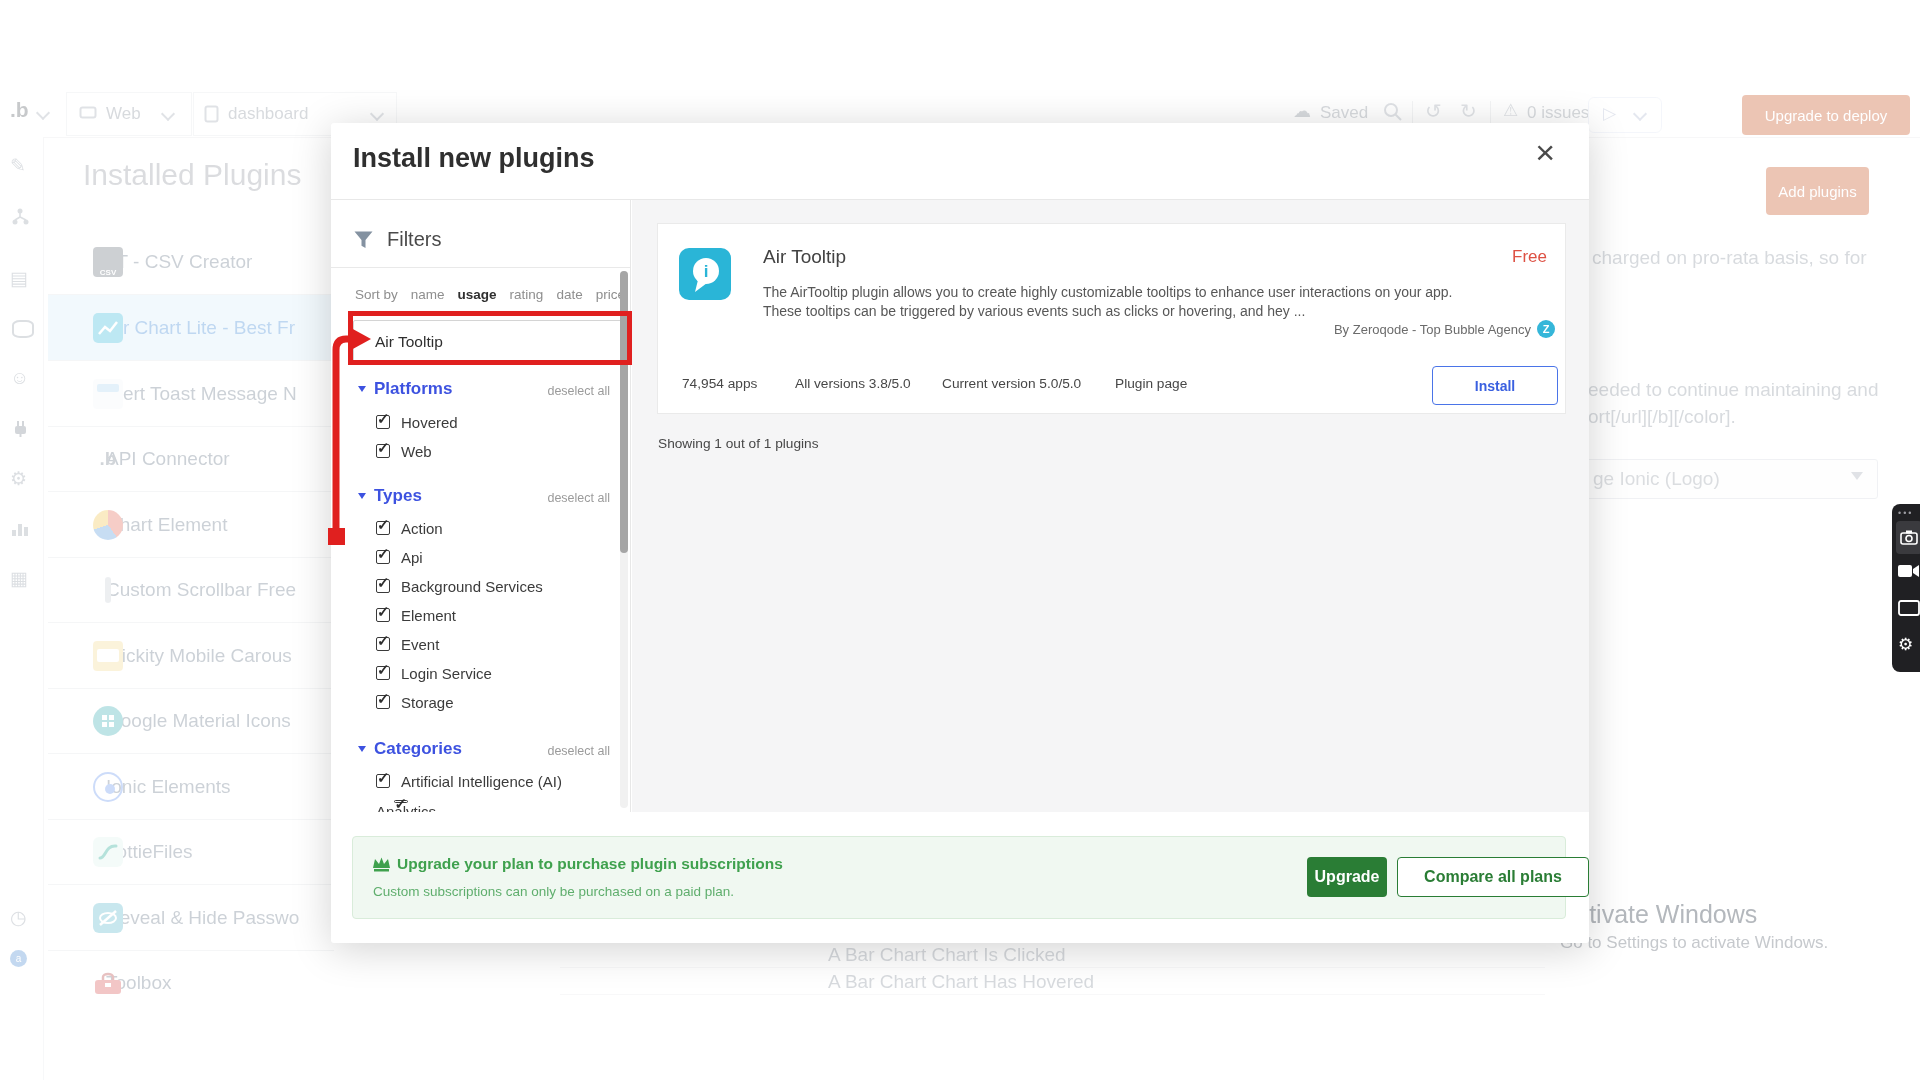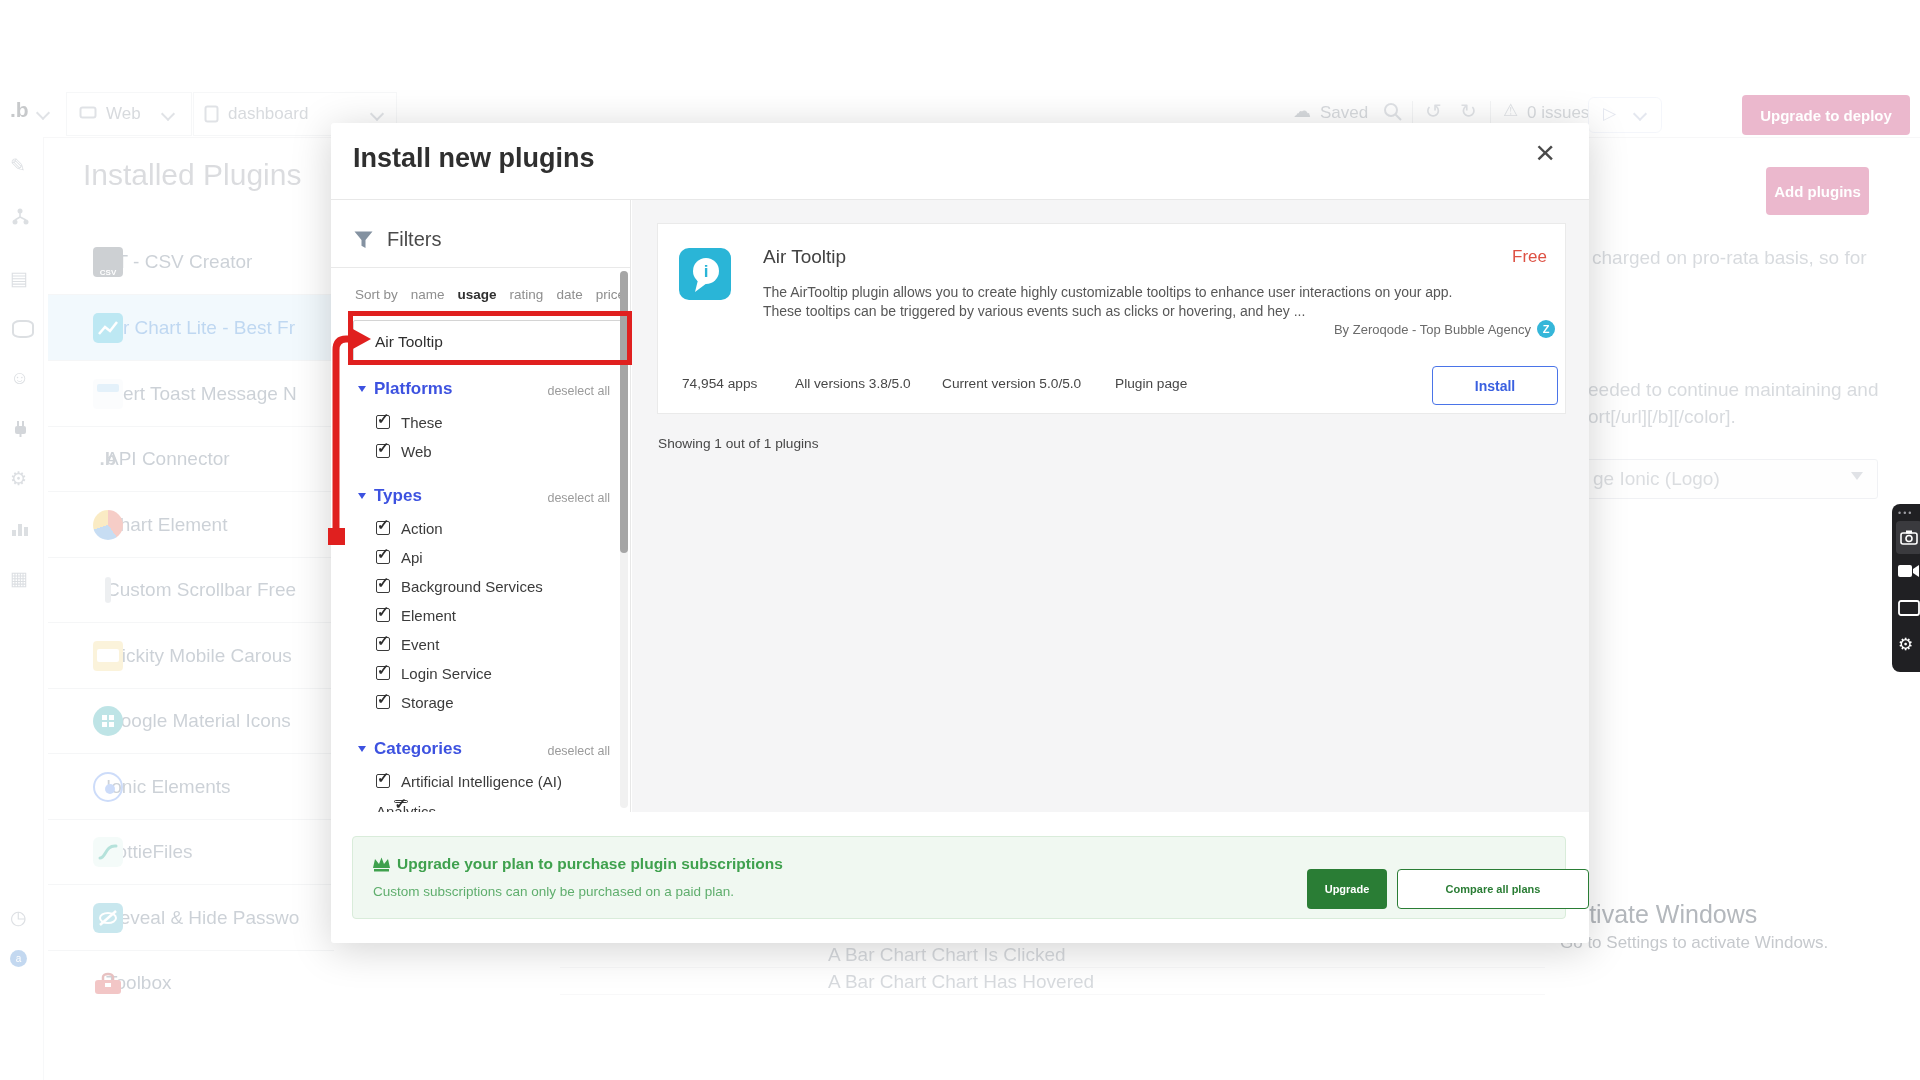--- a/index.html
+++ b/index.html
@@ -9,21 +9,21 @@
   #bg{position:absolute;inset:0;opacity:.3;}
   .tbtext{color:#7d8692;font-size:17px;}
   .chev{display:inline-block;width:8px;height:8px;border-right:2px solid #9aa3ae;border-bottom:2px solid #9aa3ae;transform:rotate(45deg);}
   .sep{position:absolute;width:1px;height:24px;background:#d9dce0;top:101px;}
   .selbox{position:absolute;top:92px;height:44px;border:1px solid #e3e5e9;display:flex;align-items:center;box-sizing:border-box;}
   .railic{position:absolute;left:10px;font-size:19px;color:#8d97a3;}
   .plugrow{position:absolute;left:48px;width:286px;height:66px;border-bottom:1px solid #dfe3e8;display:flex;align-items:center;box-sizing:border-box;overflow:hidden;}
   .plugrow .nm{margin-left:58px;font-size:19px;color:#5a6b7d;white-space:nowrap;}
   .picon{position:absolute;left:45px;width:30px;height:30px;}
   .bgtxt{position:absolute;color:#7e8894;font-size:19px;white-space:nowrap;}
-  .blueb{background:#be185d;color:#fff;border:none;border-radius:4px;font-weight:bold;display:flex;align-items:center;justify-content:center;}
+  .blueb{background:#c2410c;color:#fff;border:none;border-radius:4px;font-weight:normal;display:flex;align-items:center;justify-content:center;}
   
   #modal{position:absolute;left:331px;top:123px;width:1258px;height:820px;background:#fff;border-radius:3px;box-shadow:0 6px 40px rgba(0,0,0,.18);z-index:10;}
   #mhead{position:absolute;left:0;top:0;width:100%;height:77px;border-bottom:1px solid #e8e8e8;box-sizing:border-box;}
   #mtitle{position:absolute;left:22px;top:20px;font-size:27px;font-weight:600;color:#2f2f2f;}
   #mclose{position:absolute;right:34px;top:12px;font-size:34px;font-weight:300;color:#4a4a4a;cursor:pointer;line-height:1;}
   #lpane{position:absolute;left:0;top:77px;width:300px;height:612px;border-right:1px solid #e7e7e7;box-sizing:border-box;overflow:hidden;background:#fff;}
   #rpane{position:absolute;left:301px;top:77px;width:957px;height:612px;background:#f5f5f6;}
   .fhdr{position:absolute;left:27px;display:flex;align-items:center;}
   .tri{display:inline-block;width:0;height:0;border-left:4.5px solid transparent;border-right:4.5px solid transparent;border-top:6px solid #3d52e0;margin-right:8px;}
   .sectitle{font-size:17px;font-weight:600;color:#3d52e0;}
@@ -31,21 +31,21 @@
   .cbrow{position:absolute;left:45px;display:flex;align-items:center;height:20px;}
   .cbx{width:14px;height:14px;border:1.7px solid #3a3a3a;border-radius:2px;position:relative;margin-right:11px;box-sizing:border-box;}
   .cbx::after{content:"\2713";position:absolute;left:0px;top:-6px;font-size:15px;font-weight:bold;color:#2e2e2e;}
   .cblbl{font-size:15px;color:#3b3b3b;}
   .statxt{position:absolute;top:0;font-size:13.7px;color:#474747;white-space:nowrap;}
   
   #redbox{position:absolute;left:348px;top:311px;width:284px;height:54px;border:5px solid #e0201f;box-sizing:border-box;z-index:30;pointer-events:none;}
   #redsvg{position:absolute;left:315px;top:300px;z-index:30;pointer-events:none;}
   
   #banner{position:absolute;left:352px;top:836px;width:1214px;height:83px;background:#f0f8f1;border:1px solid #d9ecda;border-radius:4px;box-sizing:border-box;z-index:12;}
-  .greenb{position:absolute;top:32px;height:40px;border-radius:4px;font-weight:bold;font-size:11px;display:flex;align-items:center;justify-content:center;cursor:pointer;box-sizing:border-box;}
+  .greenb{position:absolute;top:20px;height:40px;border-radius:4px;font-weight:bold;font-size:16px;display:flex;align-items:center;justify-content:center;cursor:pointer;box-sizing:border-box;}
   
   #capbar{position:absolute;left:1892px;top:504px;width:40px;height:168px;background:#202023;border-radius:8px 0 0 8px;z-index:40;}
   input{outline:none;}
 </style>
 </head>
 <body>
 
 <div id="stage">
 
   <div id="bg">
@@ -251,21 +251,21 @@
 
       <input class="abs" style="left: 22px; top: 120px; width: 274px; height: 44px; border: 1px solid rgb(212, 212, 212); border-radius: 2px; box-sizing: border-box; padding-left: 21px; font-size: 15.5px; color: rgb(47, 47, 47); font-family: inherit;" value="Air Tooltip">
 
       <div class="fhdr" style="top:179px;">
           <span class="tri"></span>
           <span class="sectitle">Platforms</span>
         </div>
       <span class="desel" style="top:184px;">deselect all</span>
       <div class="cbrow" style="top:212px;">
           <span class="cbx"></span>
-          <span class="cblbl">These</span>
+          <span class="cblbl">Hovered</span>
         </div>
       <div class="cbrow" style="top:241px;">
           <span class="cbx"></span>
           <span class="cblbl">Web</span>
         </div>
 
       <div class="fhdr" style="top:286px;">
           <span class="tri"></span>
           <span class="sectitle">Types</span>
         </div>

